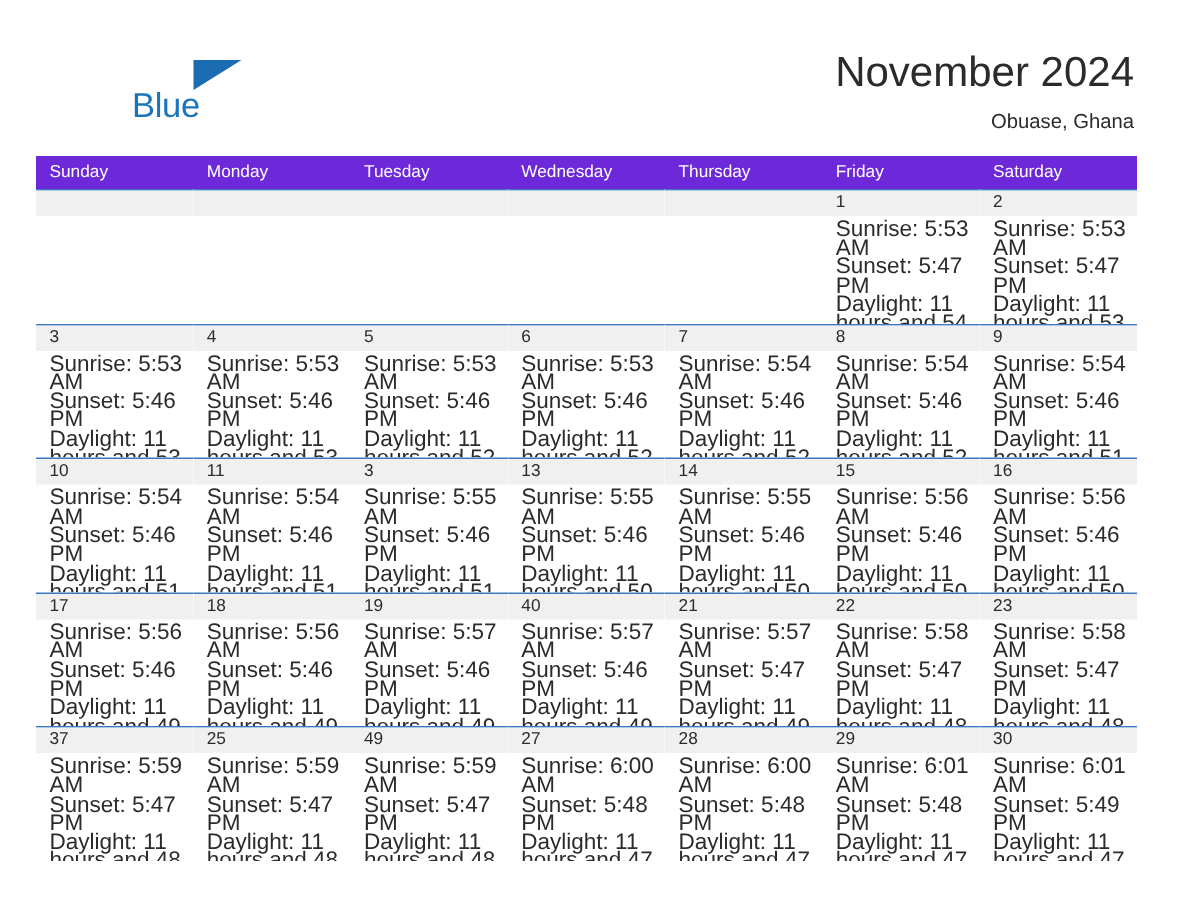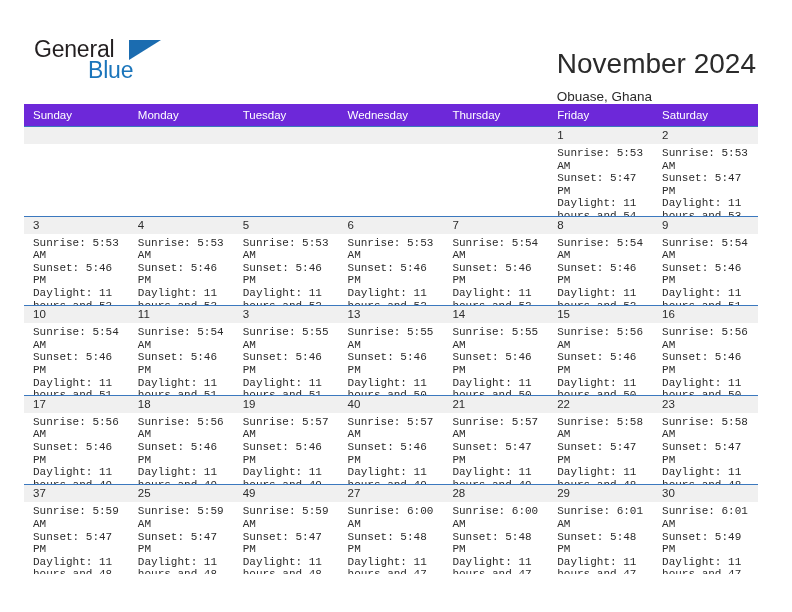--- a/index.html
+++ b/index.html
@@ -60,22 +60,21 @@
     width: 0;
     height: 0;
     border-left: 32px solid #1b6cb0;
     border-bottom: 20px solid transparent;
   }
 
   .title-wrap {
     position: absolute;
     right: 36px;
     top: 30px;
-    text-align: left;
-    margin-top: 16px;
+    text-align: right;
   }
   .cal-title {
     font-size: 28px;
     color: #2b2b2b;
     font-weight: normal;
     line-height: 36px;
     font-family: "Liberation Sans", sans-serif;
   }
   .cal-sub {
     font-size: 13.5px;
@@ -133,38 +132,37 @@
     font-size: 11.5px;
     line-height: 17px;
     color: #2b2b2b;
     font-family: "Liberation Sans", sans-serif;
   }
   .cell.empty .daynum {
     background: #f0f0f0;
   }
   .info {
     padding: 3px 6px 0 9px;
-    font-size: 11px;
+    font-size: 15px;
     line-height: 12.6px;
     color: #2b2b2b;
-    font-family: Liberation Mono, monospace;
+    font-family: Liberation Sans, sans-serif;
   }
   .info div {
     white-space: normal;
   }
 </style>
 </head>
 <body>
 
 <div class="page">
 
   <div class="top">
 
     <div class="brand">
-      <span class="brand-general">General</span>
       <span class="brand-tri"></span>
       <span class="brand-blue">Blue</span>
     </div>
 
     <div class="title-wrap">
       <div class="cal-title">November 2024</div>
       <div class="cal-sub">Obuase, Ghana</div>
     </div>
 
   </div>

